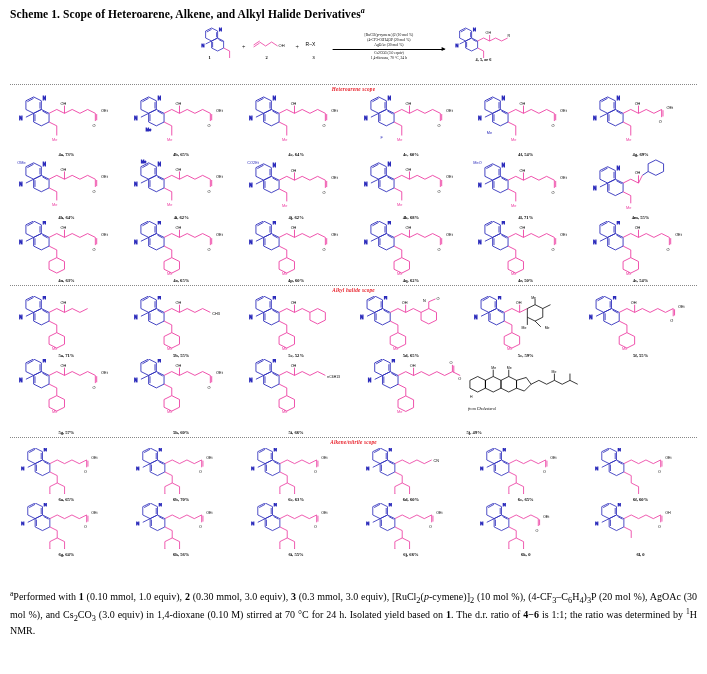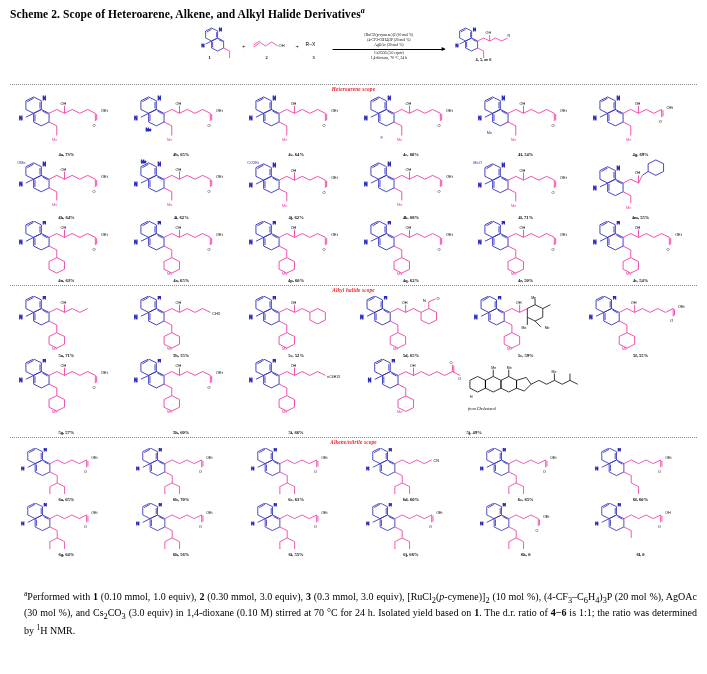--- a/index.html
+++ b/index.html
@@ -131,33 +131,32 @@
   .cell.tall .struct { height: 68px; }
   .cell.short { min-height: 52px; }
   .cell.short .struct { height: 46px; }
 
   
   .footnote {
     font-size: 10px;
     line-height: 1.28;
     margin-top: 4px;
     text-align: justify;
-    margin-left: 14px;
   }
   .footnote sup { font-size: 7.5px; }
   .footnote i { font-style: italic; }
   .footnote b { font-weight: bold; }
 </style>
 </head>
 <body>
 
 <div class="page">
 
   <div class="scheme-title">
-    <span>Scheme 2. Scope of Heteroarene, Alkene, and Alkyl Halide Derivatives</span><sup>a</sup>
+    <span>Scheme 1. Scope of Heteroarene, Alkene, and Alkyl Halide Derivatives</span><sup>a</sup>
   </div>
 
   <div class="scheme-body">
 
     <div class="rxn-header">
       <div class="rxn-wrap">
 
         <div>
           <svg class="s1" width="46" height="42" viewBox="0 0 46 42">
             <g stroke="#2b2bbb" fill="none" stroke-width="0.8">

